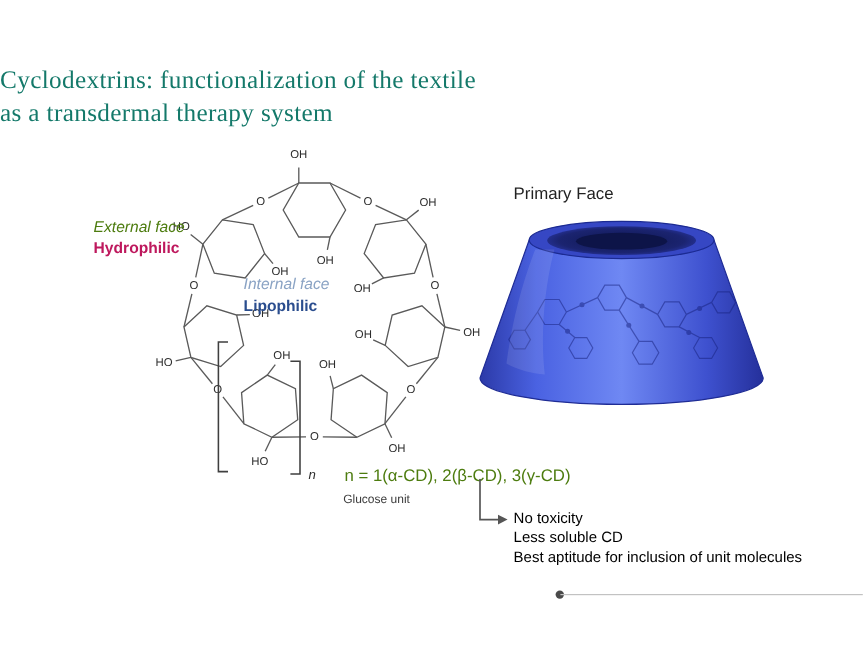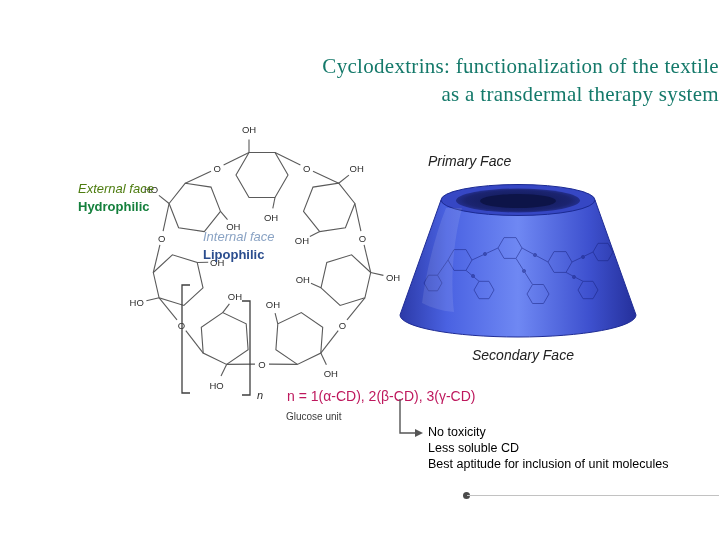--- a/index.html
+++ b/index.html
@@ -1,40 +1,40 @@
 <!DOCTYPE html>
 <html><head>
 <meta charset="utf-8">
 <style>
   *{margin:0;padding:0;box-sizing:border-box}
   html,body{width:719px;height:540px;background:#fff;overflow:hidden;
     font-family:"Liberation Sans",sans-serif}
   .slide{position:absolute;top:0;left:0;width:719px;height:540px;background:#fff}
 
-  .title{position:absolute;top:52px;left:0;right:0;text-align:right;
+  .title{position:absolute;top:52px;left:0;right:0;text-align:left;
     font-family:"Liberation Serif",serif;font-size:21px;line-height:28px;
     color:#14796a;letter-spacing:.3px}
 
   .face-label{position:absolute;font-size:13px;line-height:18px}
   .face-name{font-style:italic}
   .face-prop{font-weight:bold}
   .external{left:78px;top:180px}
   .external .face-name{color:#4d7c0f}
-  .external .face-prop{color:#15803d}
+  .external .face-prop{color:#be185d}
   .internal{left:203px;top:228px}
   .internal .face-name{color:#8aa3c4}
   .internal .face-prop{color:#2a4d8e}
 
   #molecule-svg{position:absolute;left:112px;top:115px}
   #molecule-svg text{font-family:"Liberation Sans",sans-serif}
 
-  .equation{position:absolute;left:287px;top:388px;font-size:14px;color:#be185d}
+  .equation{position:absolute;left:287px;top:388px;font-size:14px;color:#4d7c0f}
   .glucose{position:absolute;left:286px;top:411px;font-size:10px;color:#3c3c3c}
 
-  .primary-face{position:absolute;left:428px;top:153px;font-size:14px;font-style:italic;color:#222}
+  .primary-face{position:absolute;left:428px;top:153px;font-size:14px;color:#222}
   .secondary-face{position:absolute;left:472px;top:347px;font-size:14px;font-style:italic;color:#222}
   #cone-svg{position:absolute;left:398px;top:178px}
 
   #arrow-svg{position:absolute;left:392px;top:399px}
   .benefits{position:absolute;left:428px;top:424px;font-size:12.5px;line-height:16px;color:#000000}
 
   .footer-dot{position:absolute;left:463px;top:492px;width:7px;height:7px;border-radius:50%;background:#4a4a4a}
   .footer-line{position:absolute;left:467px;top:495px;width:252px;height:1px;background:#c2c2c2}
   .footer-text{position:absolute;left:477px;top:501px;font-size:8px;line-height:10px;
     color:#9a9a9a;letter-spacing:.3px;font-style:italic}
@@ -164,21 +164,20 @@
       <circle cx="75" cy="98" r="1.6" fill="#16207c"></circle>
       <circle cx="126" cy="93" r="1.6" fill="#16207c"></circle>
       <circle cx="176" cy="99" r="1.6" fill="#16207c"></circle>
     </g>
     <ellipse cx="120" cy="22" rx="77" ry="15.5" fill="#3647c4" stroke="#1b2a92" stroke-width="1"></ellipse>
     <ellipse cx="120" cy="22.5" rx="62" ry="12" fill="url(#cavityGrad)"></ellipse>
     <ellipse cx="120" cy="23" rx="38" ry="7" fill="#0d1448"></ellipse>
     <path d="M48,30 C36,60 28,95 24,125 C34,130 44,133 56,134 C52,100 56,60 64,30 Z" fill="#ffffff" opacity="0.10"></path>
   </svg>
 
-  <div class="secondary-face">Secondary Face</div>
 
   <svg id="arrow-svg" width="36" height="44" viewBox="0 0 36 44">
     <path d="M8,0 L8,34 L23,34" fill="none" stroke="#555" stroke-width="1.4"></path>
     <polygon points="23,30 31,34 23,38" fill="#555"></polygon>
   </svg>
 
   <div class="benefits">
     <div>No toxicity</div>
     <div>Less soluble CD</div>
     <div>Best aptitude for inclusion of unit molecules</div>

